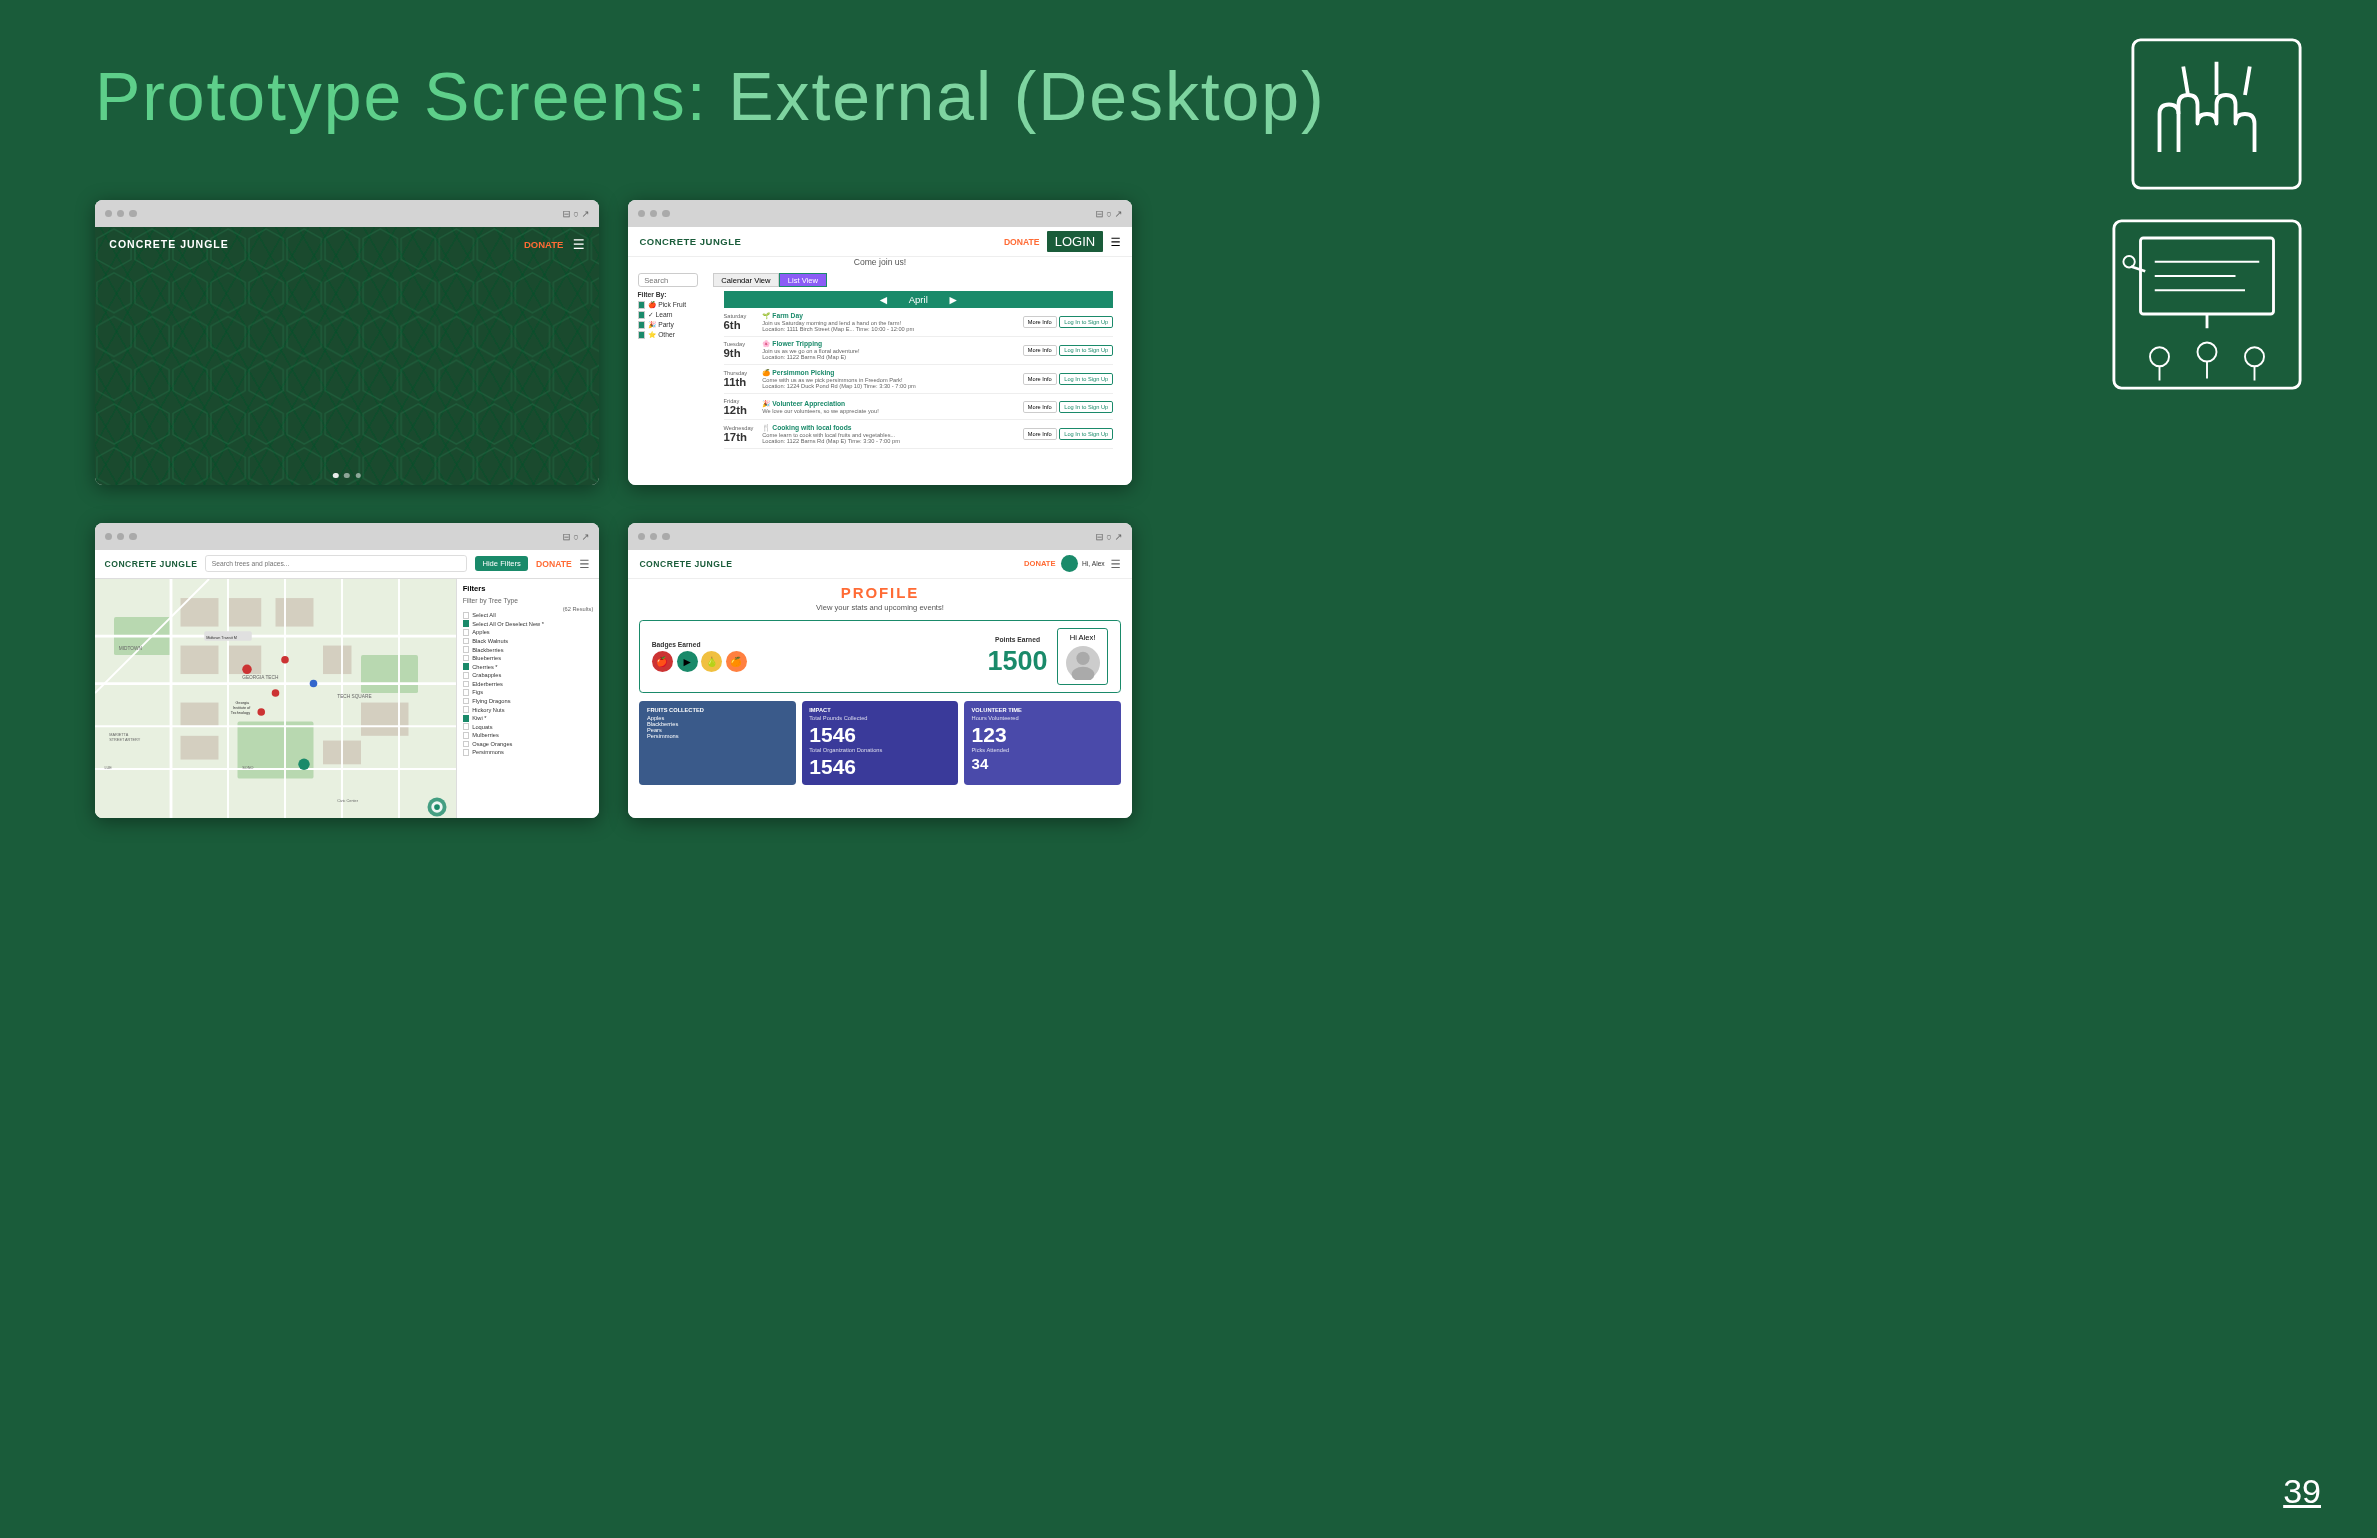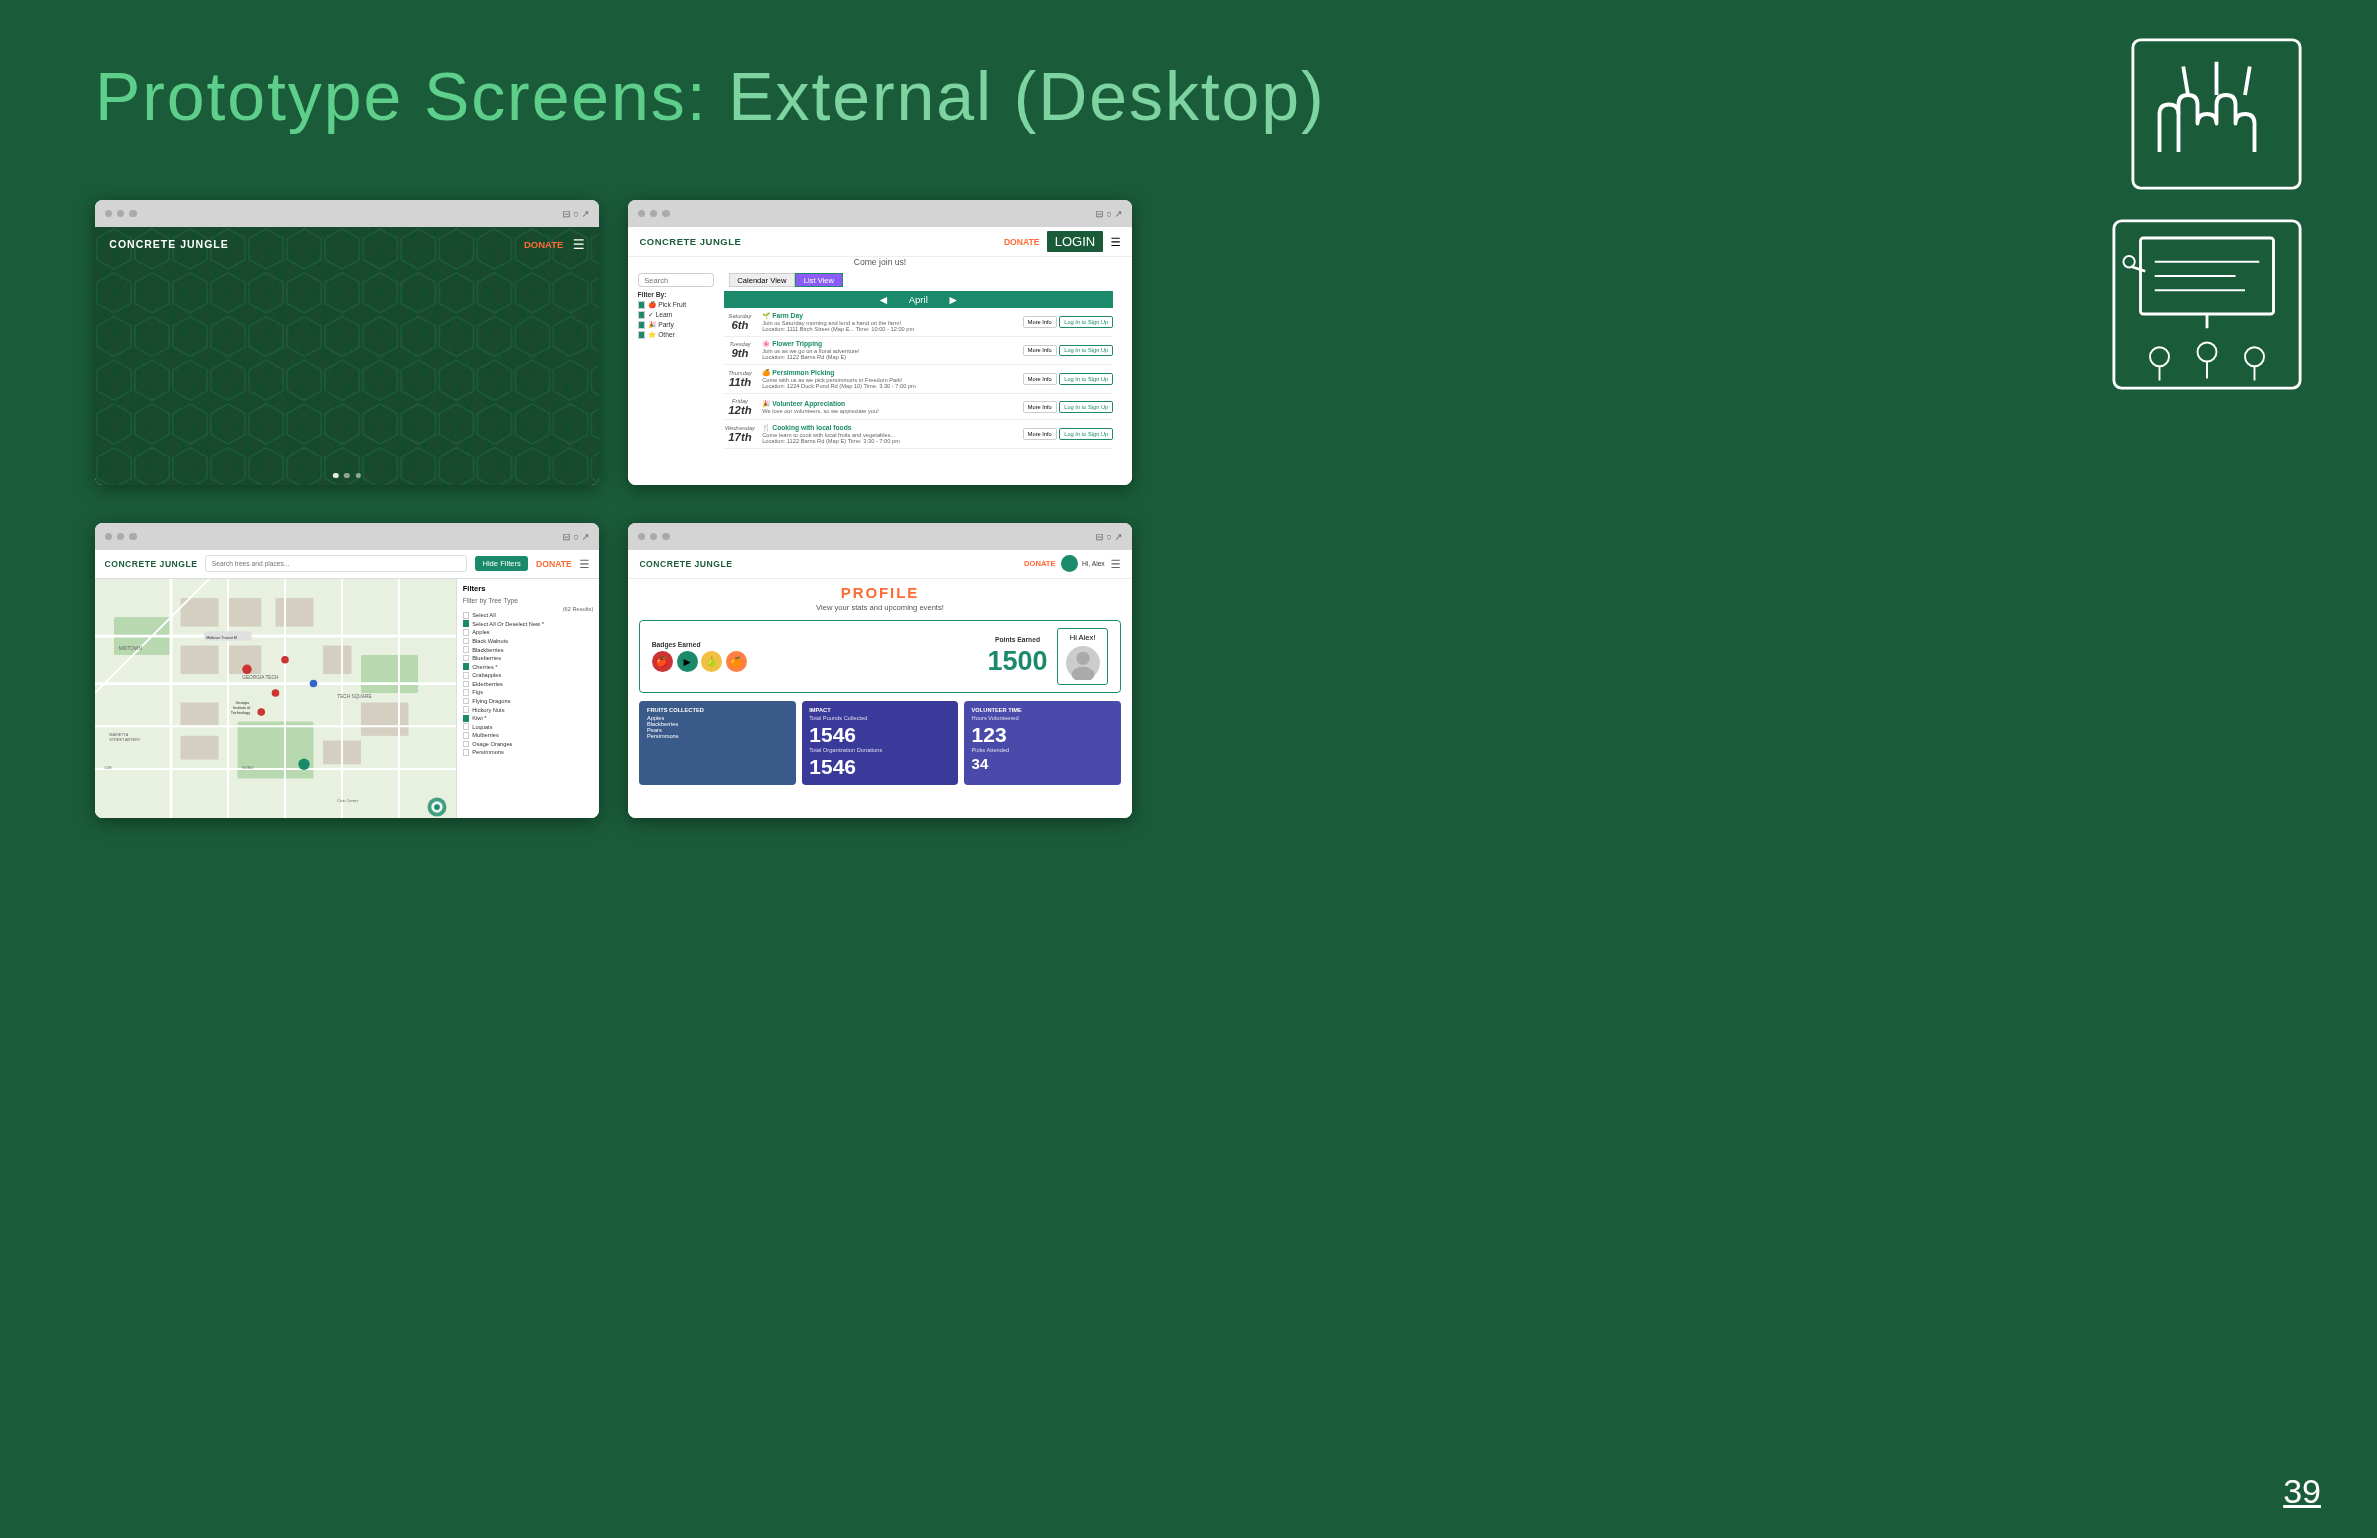--- a/index.html
+++ b/index.html
@@ -239,21 +239,21 @@
       align-items: center;
       padding: 0 9.5px;
       gap: 5.7px;
       margin-bottom: 3.8px;
     }
     .screen-events .search-input {
       border: 1px solid #ccc;
       border-radius: 2.9px;
       padding: 1.9px 5.7px;
       font-size: 7.6px;
-      width: 76px;
+      width: 60px;
     }
     .screen-events .view-btns {
       display: flex;
       gap: 0;
       margin-left: 9.5px;
     }
     .screen-events .view-btn {
       background: #eee;
       border: 1px solid #ccc;
       font-size: 7.6px;
@@ -279,22 +279,21 @@
     }
     .event-row {
       display: flex;
       align-items: center;
       border-bottom: 1px solid #eee;
       padding: 3.8px 0;
       gap: 5.7px;
     }
     .event-date {
       width: 33px;
-      text-align: center;
-      font-style: italic;
+      text-align: left;
     }
     .event-date .day-name {
       font-size: 5.7px;
       color: #666;
     }
     .event-date .day-num {
       font-size: 11.4px;
       font-weight: bold;
       color: #333;
     }

